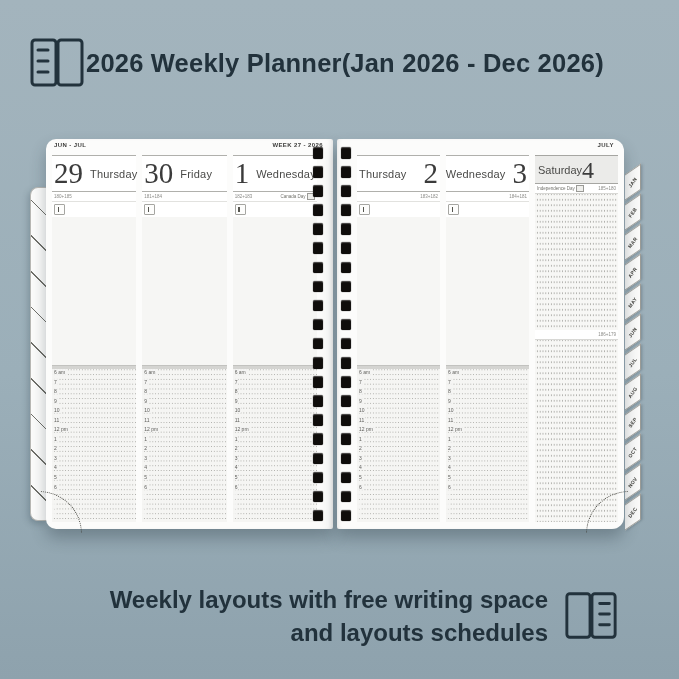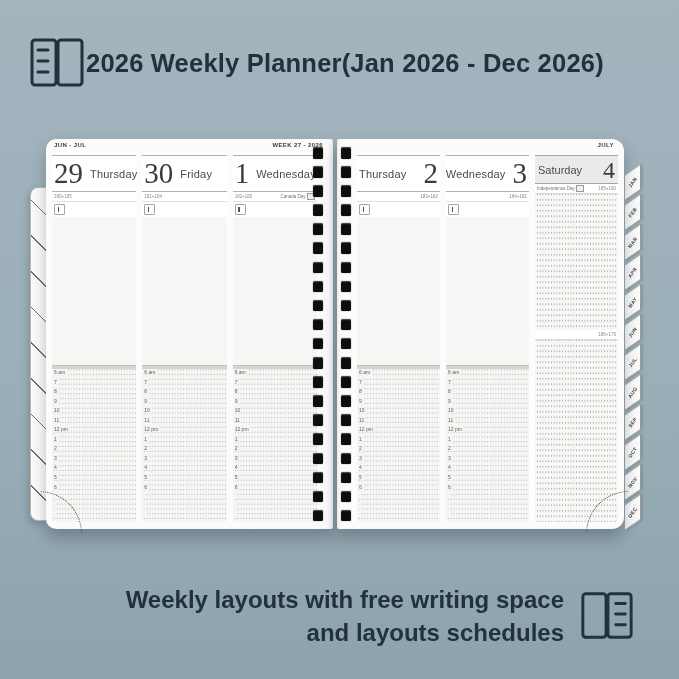--- a/index.html
+++ b/index.html
@@ -4,21 +4,21 @@
 <style>
   html,body{margin:0;padding:0;}
   body{
     width:679px;height:679px;position:relative;overflow:hidden;
     font-family:"Liberation Sans",sans-serif;
     background:linear-gradient(180deg,#a3b4bd 0%,#9bafb9 55%,#8ea2ad 100%);
   }
   
   .title-row{position:absolute;left:28px;top:36px;display:flex;align-items:center;}
   .title{font-size:25.5px;font-weight:700;color:#22323c;letter-spacing:.2px;white-space:nowrap;}
-  .footer-row{position:absolute;right:44px;top:583px;display:flex;align-items:center;gap:15px;}
+  .footer-row{position:absolute;right:60px;top:583px;display:flex;align-items:center;gap:15px;}
   .footer-text{text-align:right;font-size:24px;font-weight:700;color:#22323c;line-height:1.38;}
   .book-icon{flex:none;}
   
   .planner{position:absolute;left:46px;top:139px;width:580px;height:390px;}
   .page{position:absolute;top:0;height:390px;width:287px;background:#fcfcfb;}
   .page-left{left:0;border-radius:10px 2px 2px 10px;
     box-shadow:inset -3px 0 4px -2px rgba(0,0,0,.10),0 9px 16px rgba(33,50,60,.32);}
   .page-right{left:291px;border-radius:2px 12px 12px 2px;
     box-shadow:inset 3px 0 4px -2px rgba(0,0,0,.10),0 9px 16px rgba(33,50,60,.32);}
   .month-row{position:absolute;top:3px;left:8px;right:10px;display:flex;justify-content:space-between;
@@ -44,21 +44,21 @@
   .free{flex:1;background:#f6f6f4;}
   .divider{height:3px;background:#d4d4d1;border-top:1px solid #c2c2bf;}
   .sched{height:153px;flex:none;display:flex;flex-direction:column;background-color:#f5f5f3;
     background-image:radial-gradient(circle,#adada9 .55px,transparent .8px);
     background-size:2.8px 4.8px;background-position:1px 3.2px;}
   .hour-row{height:9.56px;flex:none;font-size:5px;line-height:7px;color:#60605c;padding-left:2px;}
   .hlabel{background:rgba(245,245,243,.85);padding-right:1px;}
   
   .weekend{background:#fff;}
   .wk-head{height:27px;flex:none;background:#ebebe9;border-top:1px solid #a6a6a2;border-bottom:1px solid #a6a6a2;
-    display:flex;align-items:center;justify-content:space-between;padding:0 3px;}
+    display:flex;align-items:center;padding:0 3px;}
   .wk-name{font-size:11px;color:#4a4a48;}
   .wk-num{font-family:"Liberation Serif",serif;font-size:24px;line-height:1;color:#3b3b3b;}
   .wk-sub{height:9px;flex:none;display:flex;align-items:center;font-size:4.5px;color:#8c8c88;
     padding:0 2px;border-bottom:1px solid #d8d8d5;}
   .wk-sub .count{margin-left:auto;}
   .dots{background-color:#f7f7f5;
     background-image:radial-gradient(circle,#b0b0ac .55px,transparent .8px);
     background-size:2.8px 5.5px;background-position:1px 3px;}
   .dots-sat{height:136px;flex:none;}
   .dots-sun{flex:1;}

